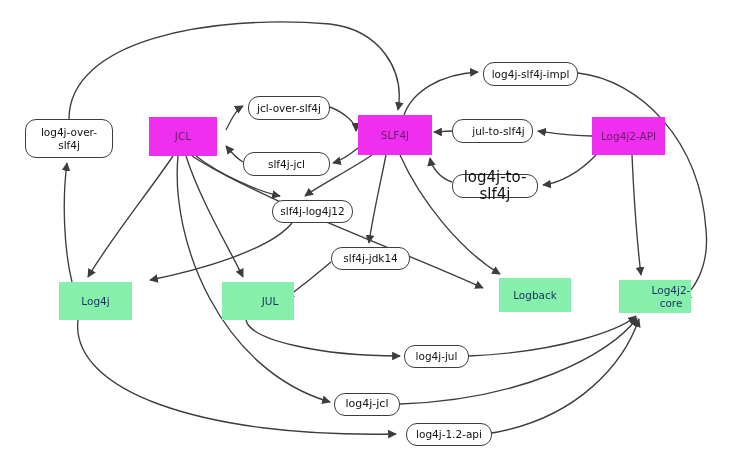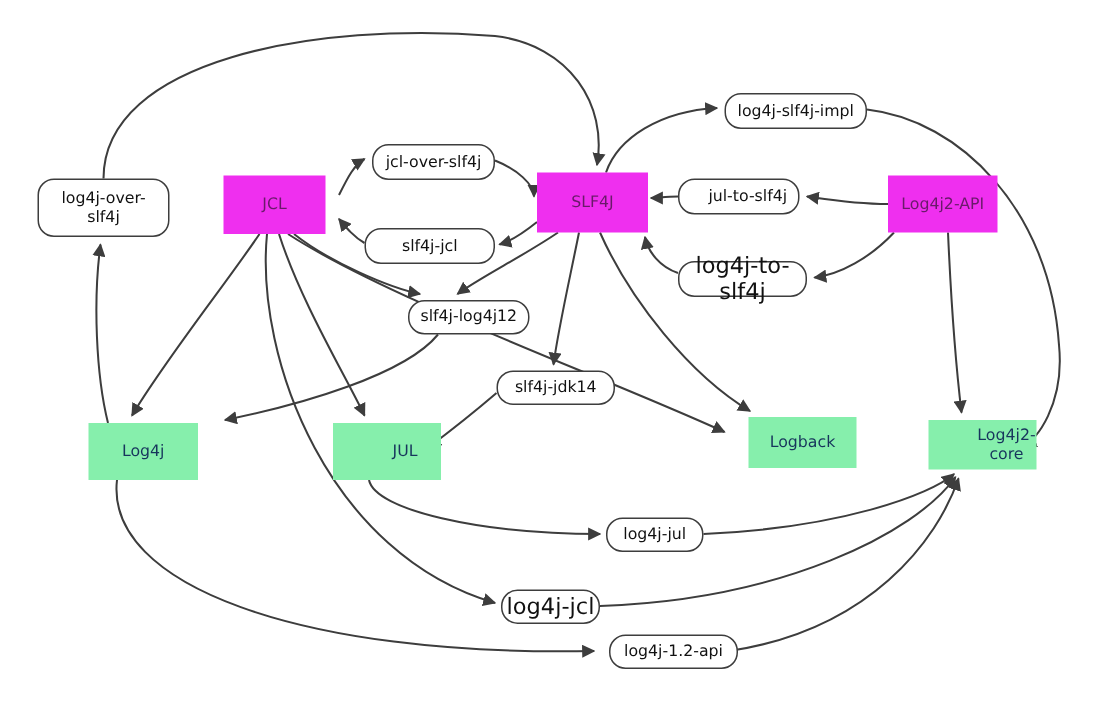--- a/index.html
+++ b/index.html
@@ -145,21 +145,21 @@
       </div>
       <div class="node rect blue" style="left: 487px; top: 278px; width: 72px; height: 34px; font-size: 10.5px;">
         <span class="node-label">Logback</span>
       </div>
       <div class="node rect blue" style="left: 607px; top: 280px; width: 72px; height: 33px; font-size: 10.5px; padding-left: 32px;">
         <span class="node-label">Log4j2-core</span>
       </div>
       <div class="node rounded " style="left: 404px; top: 345px; width: 65px; height: 23px; font-size: 10.5px;">
         <span class="node-label">log4j-jul</span>
       </div>
-      <div class="node rounded " style="left: 334px; top: 393px; width: 66px; height: 23px; font-size: 15px;">
+      <div class="node rounded " style="left: 334px; top: 393px; width: 66px; height: 23px; font-size: 11px;">
         <span class="node-label">log4j-jcl</span>
       </div>
       <div class="node rounded " style="left: 406px; top: 423px; width: 86px; height: 23px; font-size: 10.5px;">
         <span class="node-label">log4j-1.2-api</span>
       </div>
     </div>
 
 </div>
 
 </body></html>

